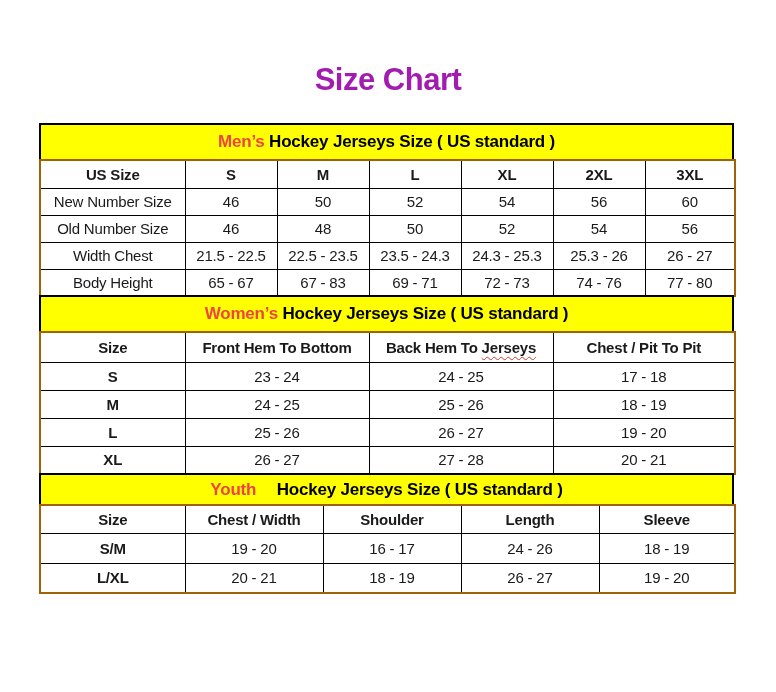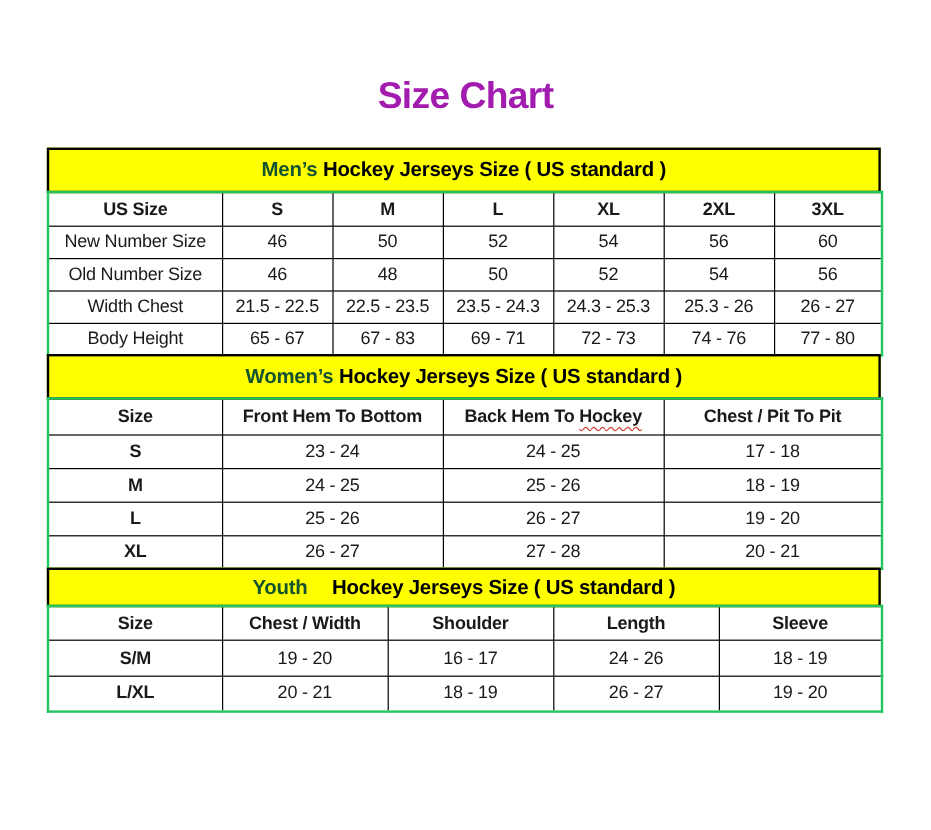--- a/index.html
+++ b/index.html
@@ -31,29 +31,29 @@
     align-items: center;
     justify-content: center;
     font-size: 17px;
     font-weight: bold;
     color: #000000;
     letter-spacing: -0.2px;
   }
   .band-mens   { height: 38px; }
   .band-womens { height: 38px; margin-top: -2px; justify-content: center; }
   .band-youth  { height: 33px; margin-top: -2px; gap: 16px; }
-  .band .hl { color: #14532d; white-space: pre; }
+  .band .hl { color: #ef4444; white-space: pre; }
   .band .rest { white-space: pre; }
 
   table {
     border-collapse: collapse;
     table-layout: fixed;
     width: 695px;
     margin-top: -2px;
-    border: 2px solid #22c55e;
+    border: 2px solid #a16207;
   }
   th, td {
     border: 1px solid #000000;
     text-align: center;
     vertical-align: middle;
     font-size: 15px;
     letter-spacing: -0.2px;
     padding: 0 2px;
     overflow: hidden;
     white-space: nowrap;
@@ -156,21 +156,21 @@
     <colgroup>
       <col style="width:145px">
         <col style="width:184px">
         <col style="width:184px">
         <col style="width:182px">
     </colgroup>
     <tbody>
         <tr class="hdr">
       <th>Size</th>
       <th>Front Hem To Bottom</th>
-      <th><span>Back Hem To </span><span class="squiggle">Hockey</span></th>
+      <th><span>Back Hem To </span><span class="squiggle">Jerseys</span></th>
       <th>Chest / Pit To Pit</th>
     </tr>
     <tr>
       <td class="rowlabel-bold">S</td>
       <td>23 - 24</td>
       <td>24 - 25</td>
       <td>17 - 18</td>
     </tr>
     <tr>
       <td class="rowlabel-bold">M</td>

